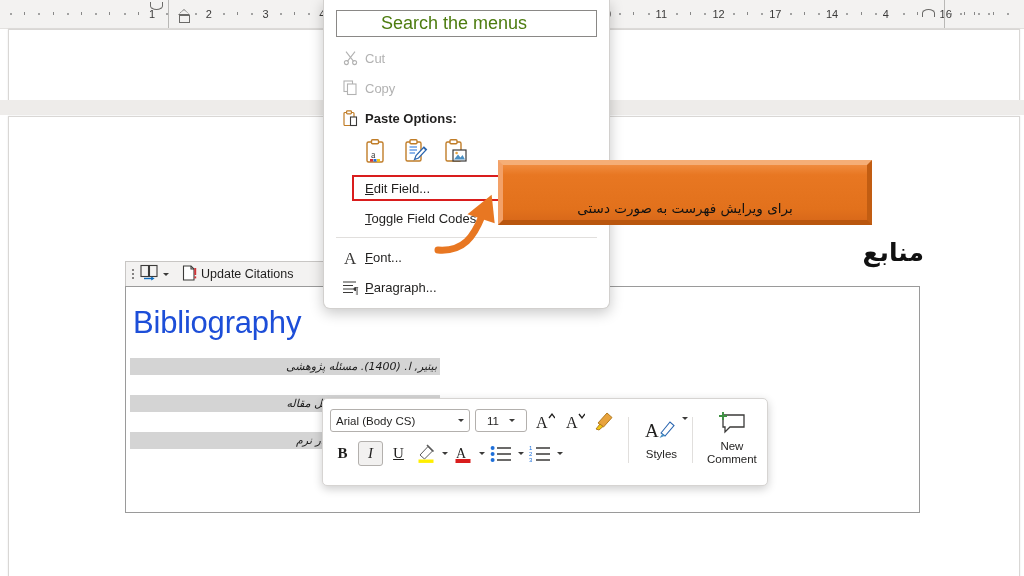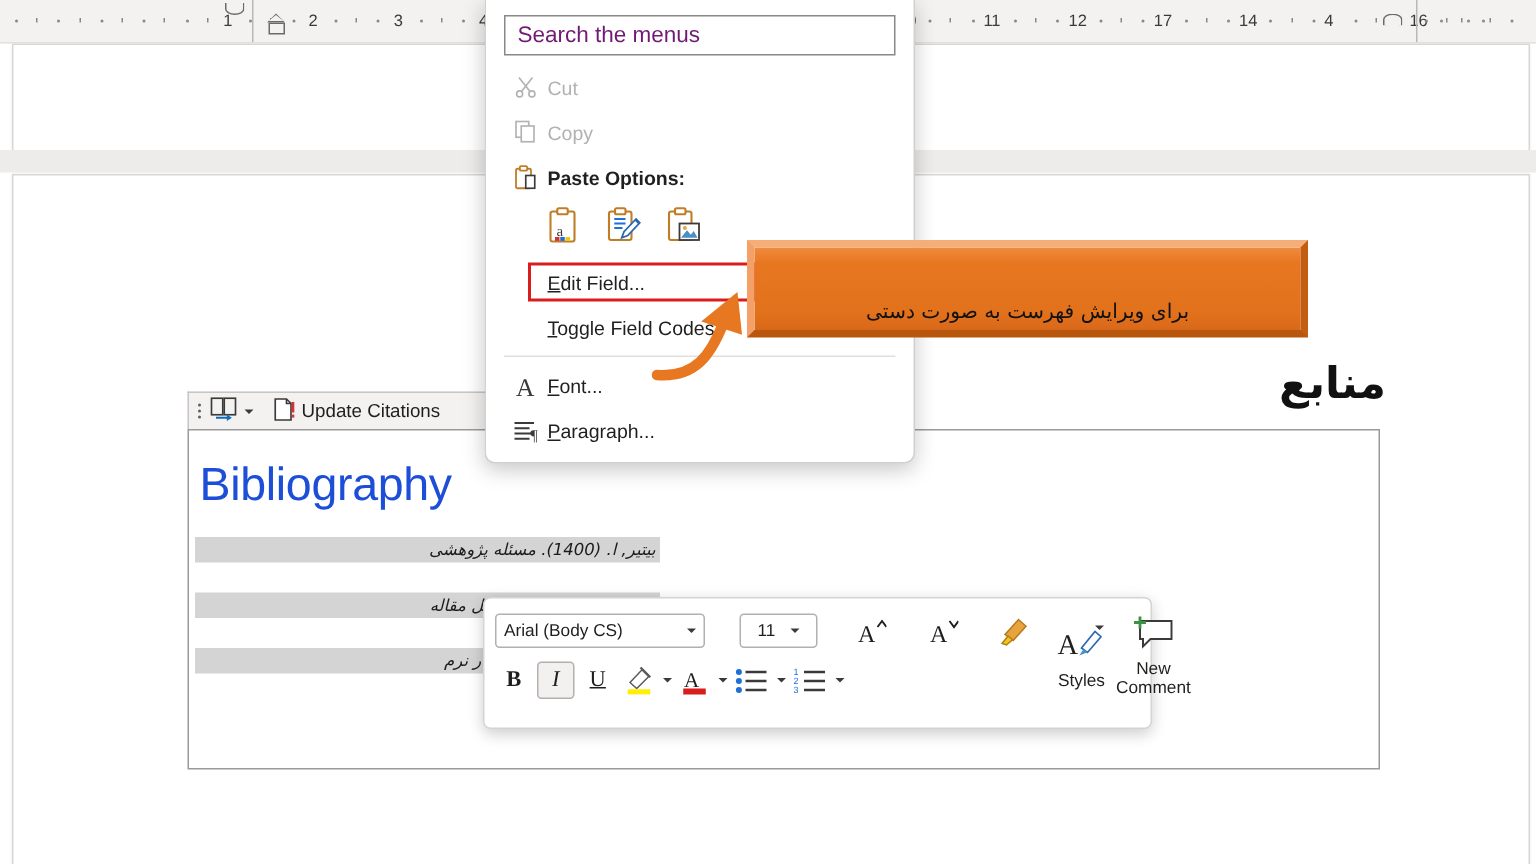--- a/index.html
+++ b/index.html
@@ -95,21 +95,21 @@
     border-radius:0 0 7px 7px;
     box-shadow:0 4px 14px rgba(0,0,0,.22);
     padding:0 0 6px 0;box-sizing:border-box;
     z-index:40;
   }
   .menu-search{
     margin:10px 12px 6px 12px;height:27px;
     border:1px solid #8a8886;background:#fff;box-sizing:border-box;
     display:flex;align-items:center;padding:0 8px;
   }
-  .menu-search span{font-size:15px;color:#701a75;}
+  .menu-search span{font-size:18px;color:#4d7c0f;margin-left:36px;}
   .mi{
     display:flex;align-items:center;height:30px;padding:0 12px;
     font-size:13px;color:#201f1e;position:relative;box-sizing:border-box;
   }
   .mi.disabled{color:#b2b2b2;}
   .mi .gl{width:29px;flex:0 0 29px;display:flex;align-items:center;justify-content:center;}
   .mi .lbl{white-space:nowrap;}
   .mi .lbl u{text-decoration:underline;}
   .mi-sep{height:1px;background:#e1dfdd;margin:4px 12px;}
   .paste-row{display:flex;align-items:center;height:40px;padding:0 12px 0 38px;gap:13px;}
@@ -137,21 +137,21 @@
     margin-top:30px;
   }
 
   
   .mini-tb{
     position:absolute;background:#ffffff;
     border:1px solid #d6d4d2;border-radius:5px;
     box-shadow:0 3px 10px rgba(0,0,0,.20);
     z-index:55;box-sizing:border-box;
   }
-  .mtb-row{display:flex;align-items:center;height:33px;padding:0 7px;gap:23px;}
+  .mtb-row{display:flex;align-items:center;height:33px;padding:0 7px;gap:5px;}
   .combo{
     border:1px solid #b3b0ad;border-radius:3px;background:#fff;height:23px;
     display:flex;align-items:center;justify-content:space-between;
     padding:0 5px;box-sizing:border-box;font-size:11.5px;color:#201f1e;
   }
   .btn{
     width:25px;height:25px;display:flex;align-items:center;justify-content:center;
     border-radius:3px;box-sizing:border-box;font-size:13px;color:#201f1e;
   }
   .btn.sel{border:1px solid #b3b0ad;background:#f2f1f0;}
@@ -241,21 +241,21 @@
     </div>
     <div class="ind-top" style="left:922px;top:9px;border-radius:50% 50% 0 0;border-top:1px solid #6b6a68;border-bottom:none;"></div>
     <div class="ruler-edge" style="left:168px;"></div>
     <div class="ruler-edge" style="left:944px;"></div>
   </div>
 
   <div class="page" style="left:8px;top:29px;width:1010px;height:70px;"></div>
   <div class="page-gap" style="top:100px;height:15px;"></div>
   <div class="page" style="left:8px;top:116px;width:1010px;height:460px;"></div>
 
-  <div class="fa-heading" style="right:100px;top:238px;font-size:29px;">منابع</div>
+  <div class="fa-heading" style="right:100px;top:238px;font-size:25px;">منابع</div>
 
   <div class="content-frame" style="left:125px;top:286px;width:795px;height:227px;"></div>
 
   <div class="bib-tab" style="left:125px;top:261px;width:200px;">
     <span class="grip">
         <i></i>
         <i></i>
         <i></i>
       </span>
     <span>

